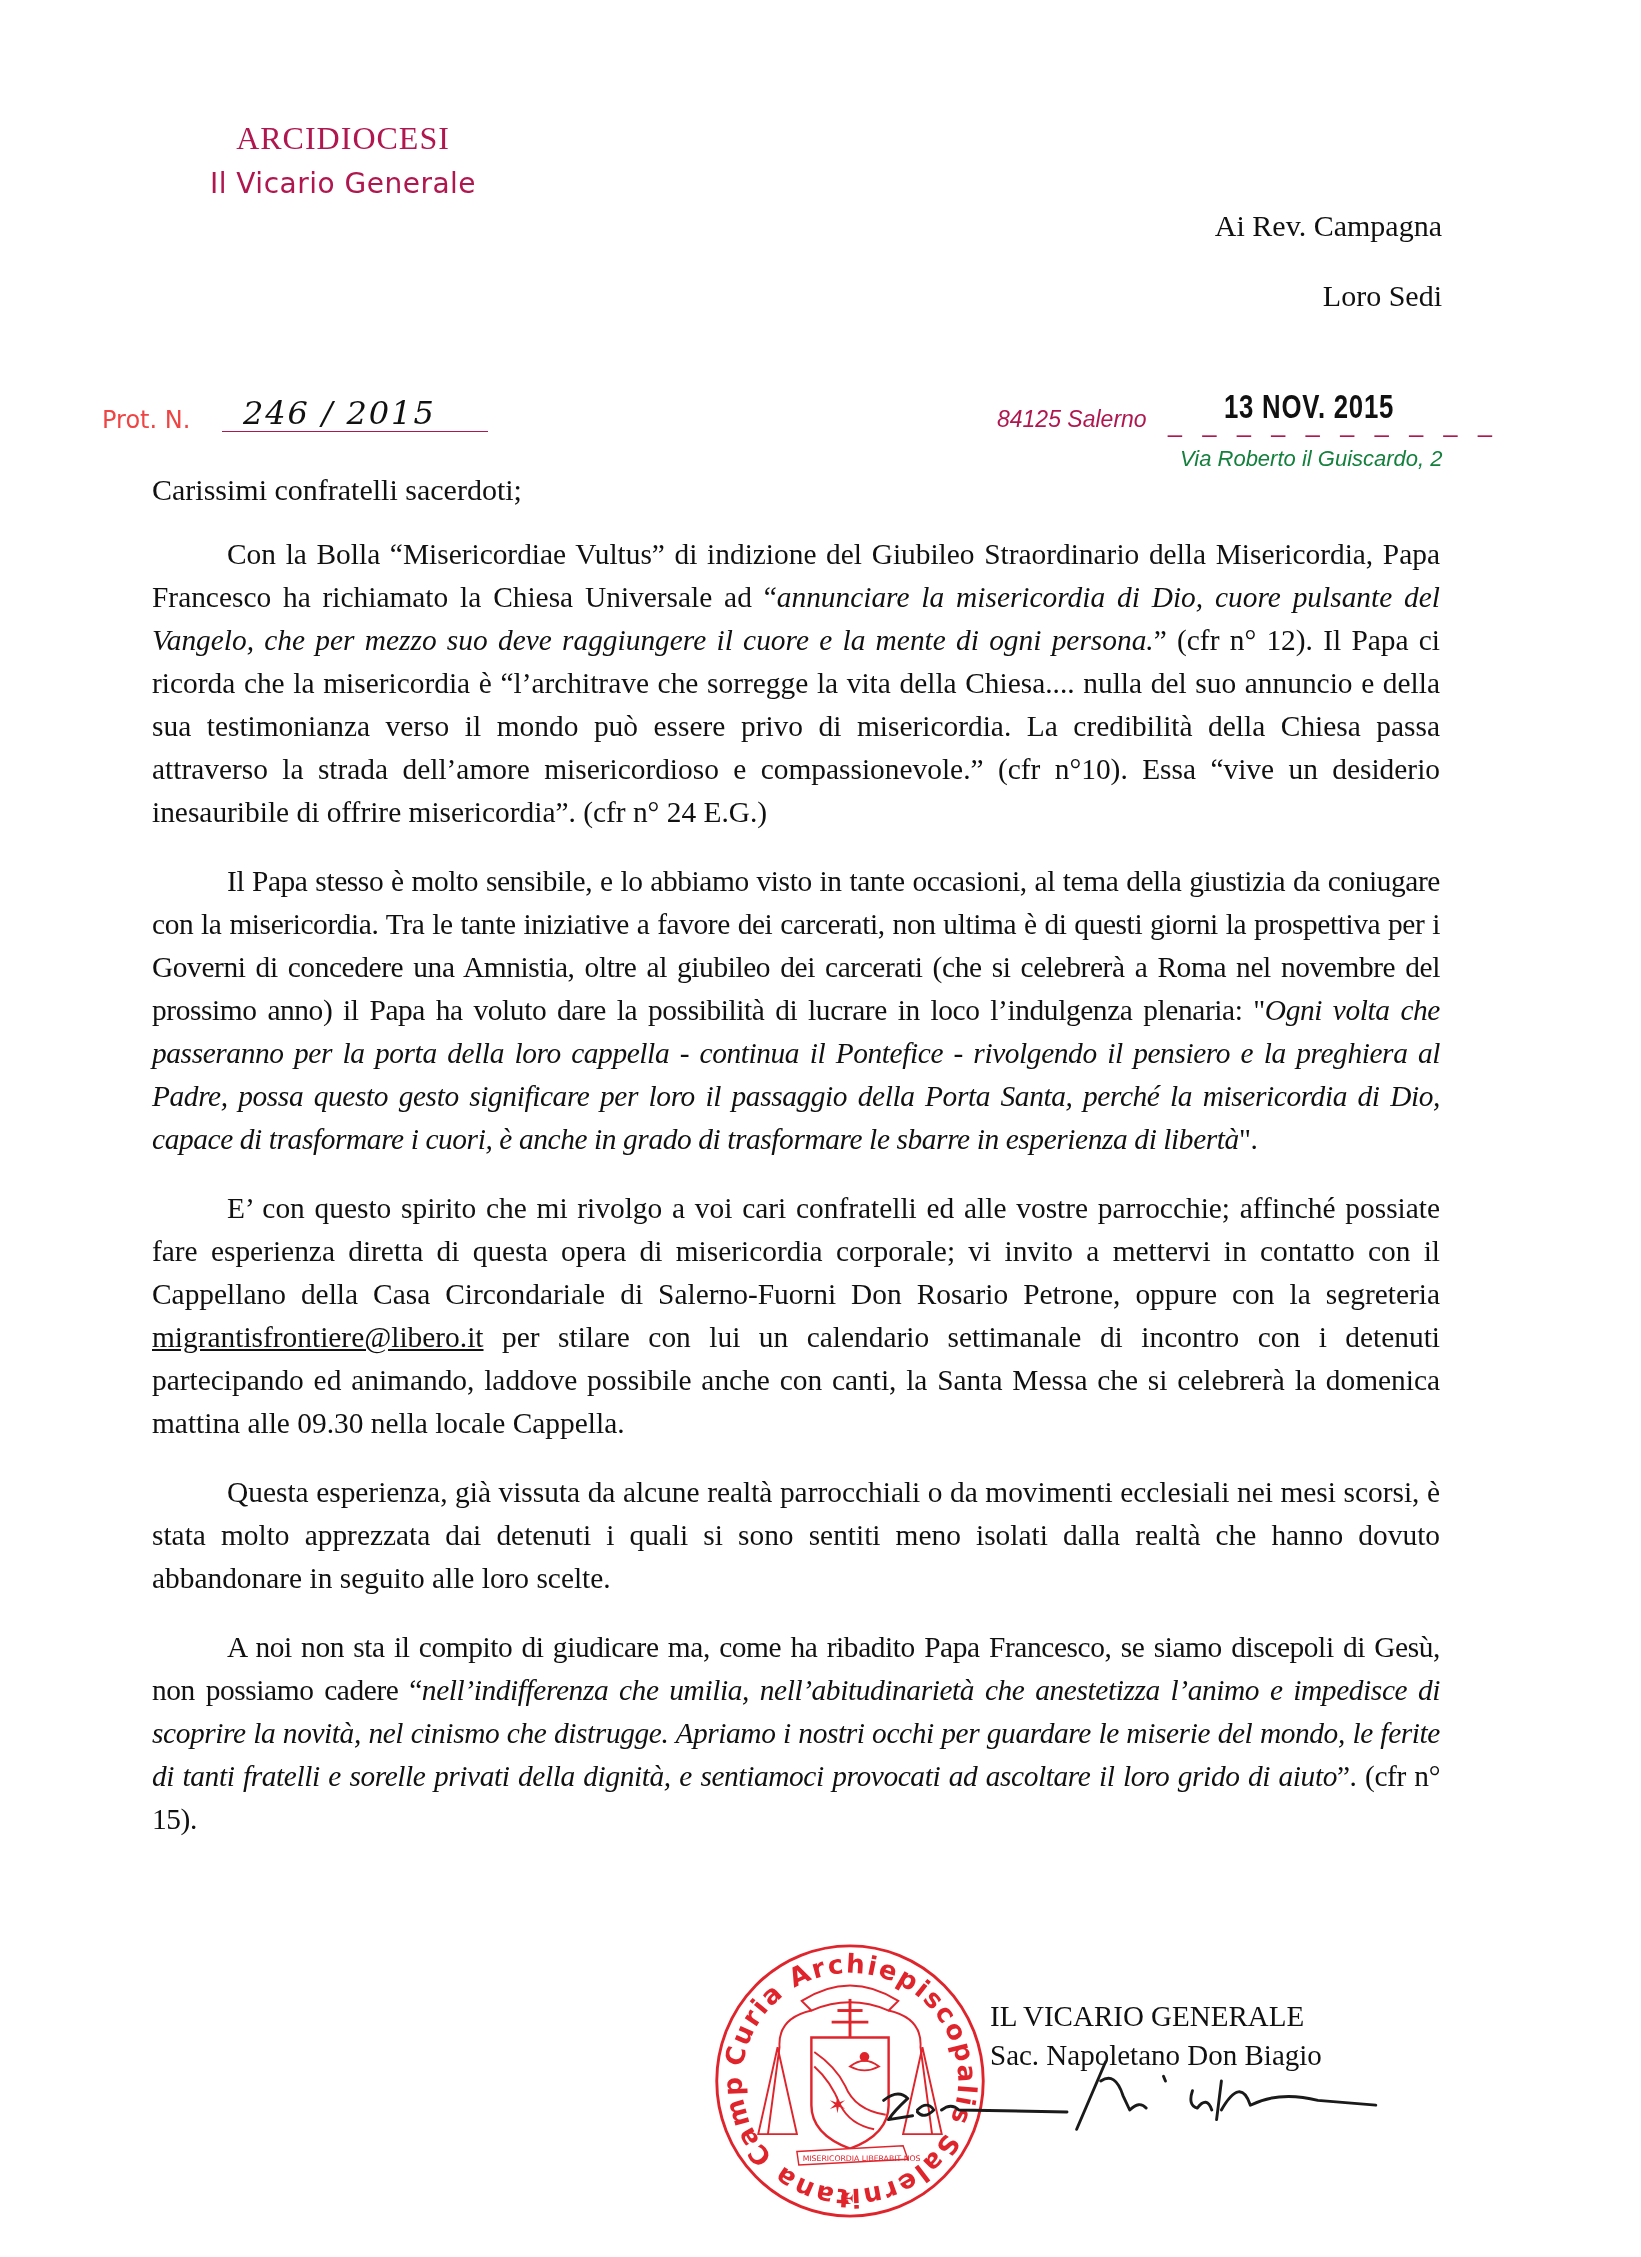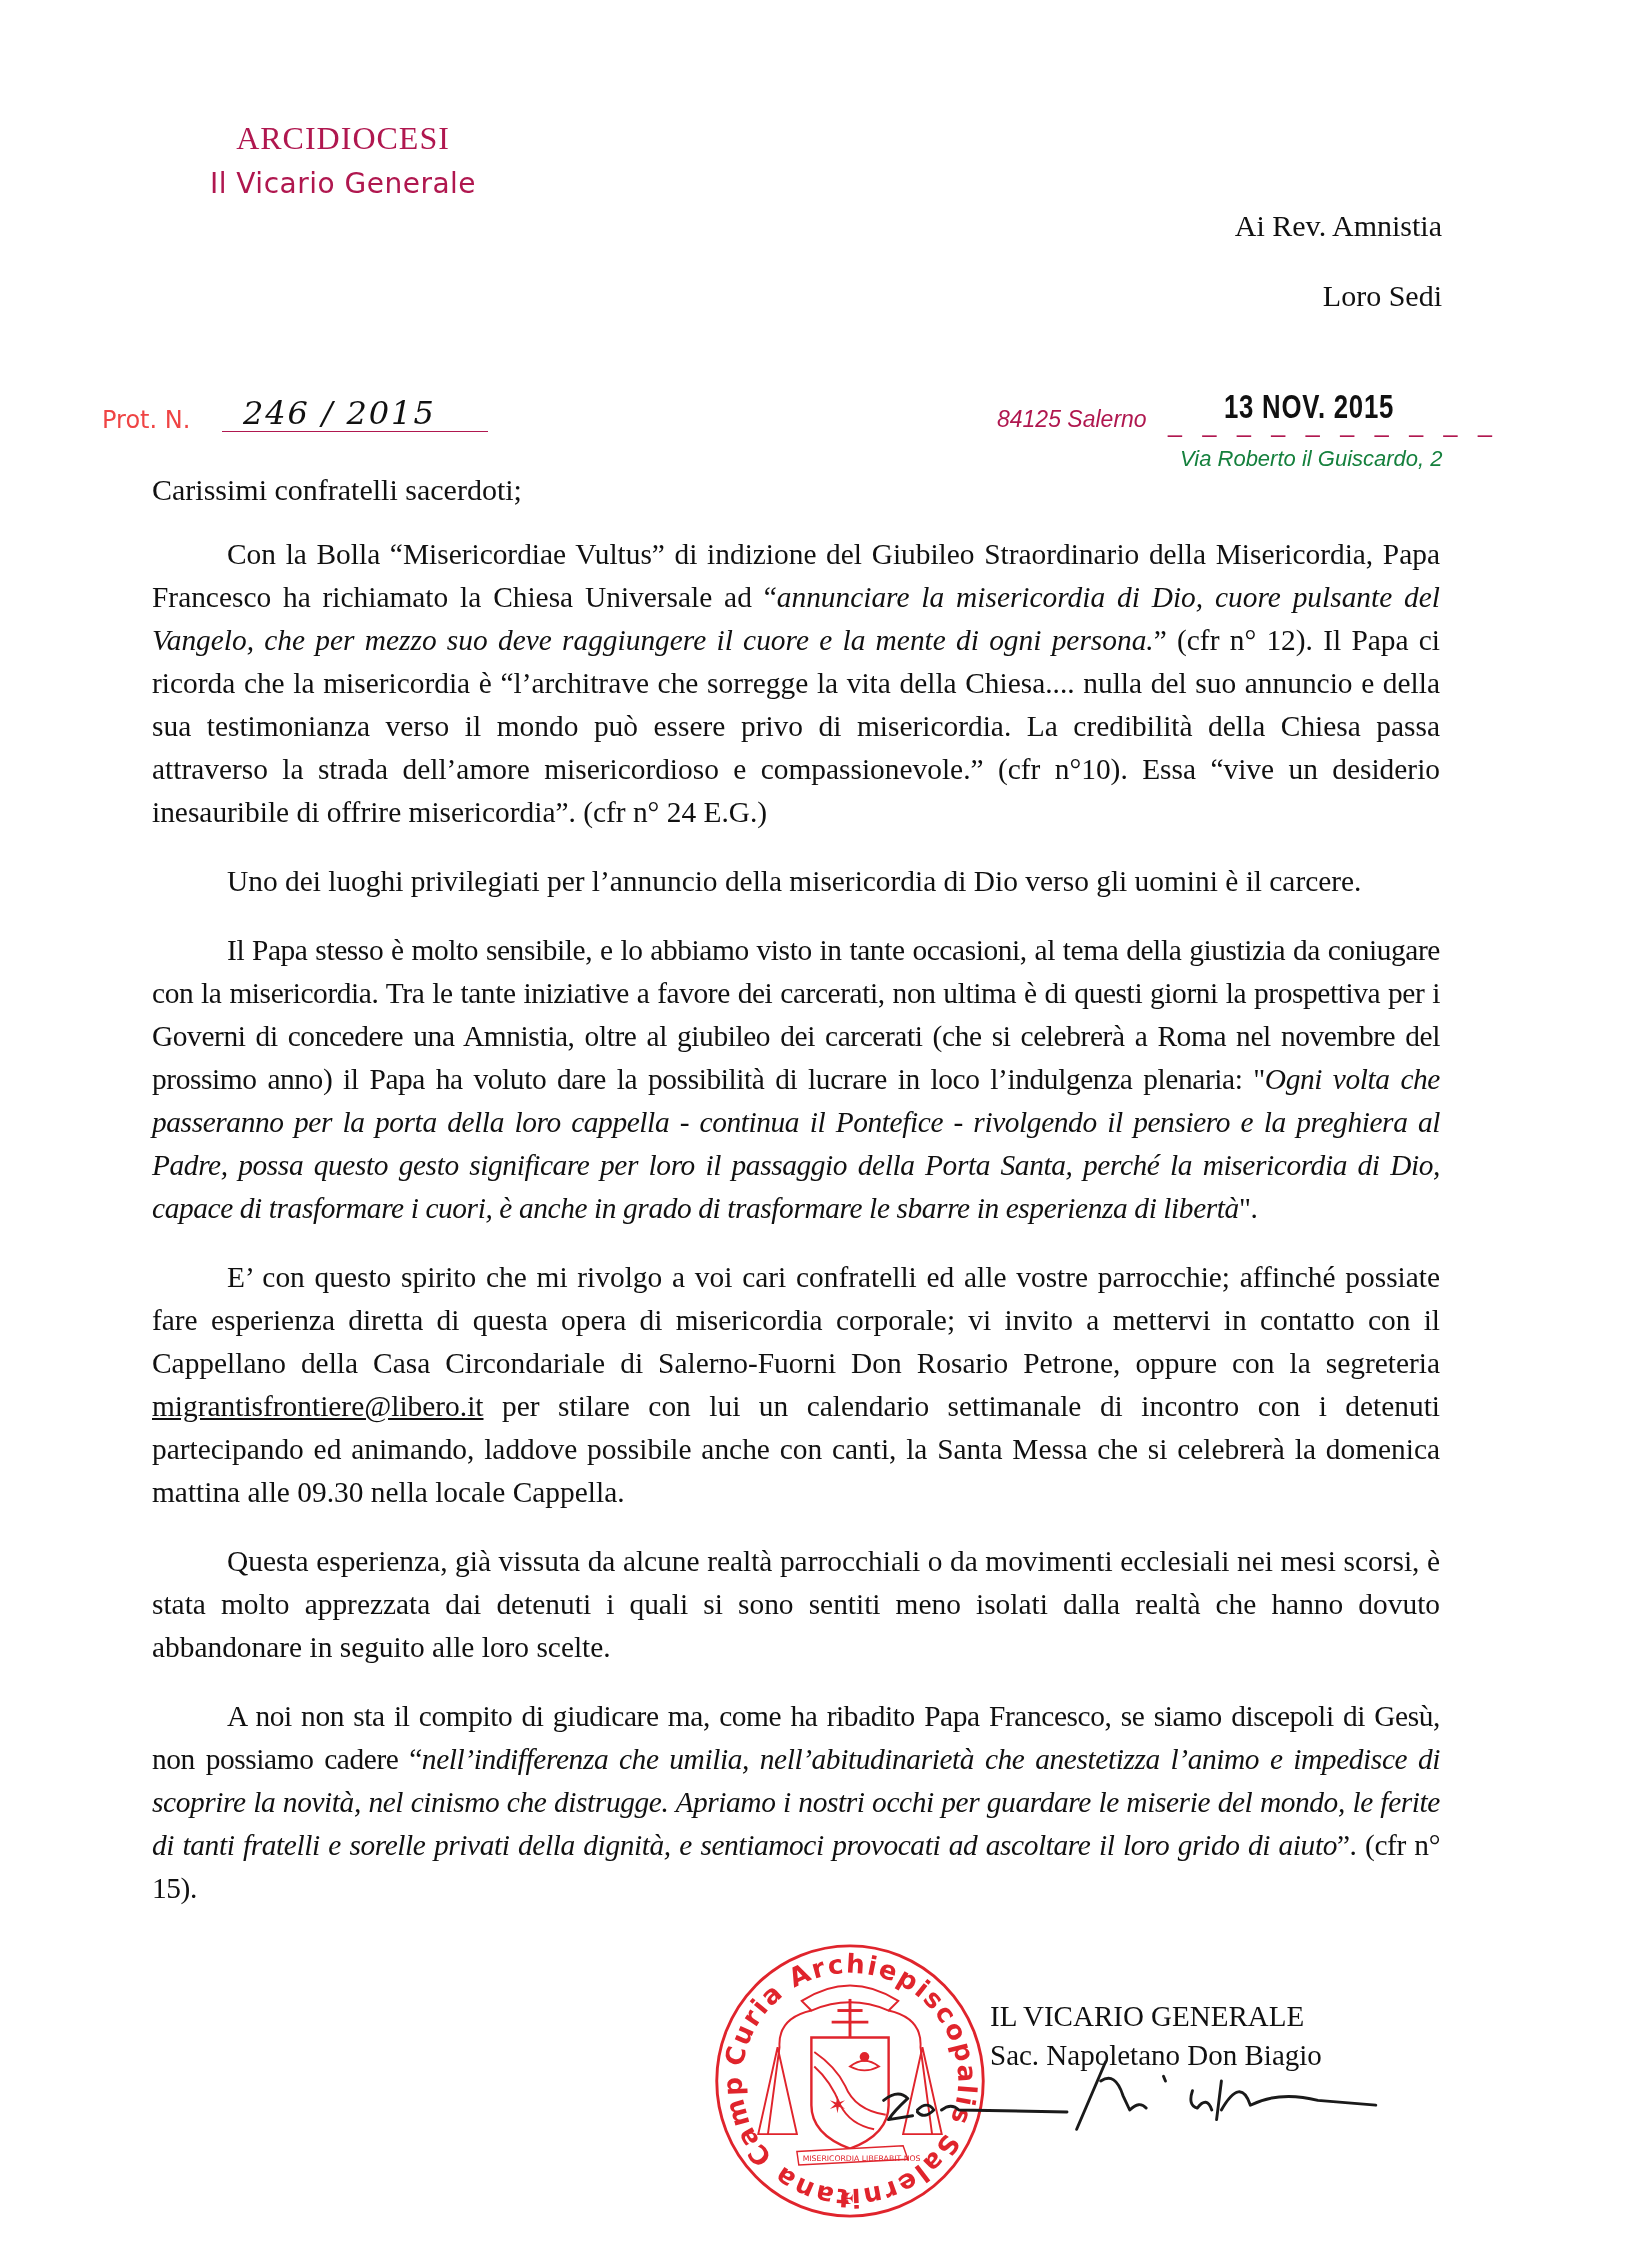--- a/index.html
+++ b/index.html
@@ -47,39 +47,38 @@
 <body>
 
 <div class="page">
 
   <div class="letterhead">
     <div class="lh-1">ARCIDIOCESI</div>
     <div class="lh-4">Il Vicario Generale</div>
   </div>
 
   <div class="recipient">
-    <div>Ai Rev. Amnistia</div>
+    <div>Ai Rev. Campagna</div>
     <div>Loro Sedi</div>
   </div>
 
   <div class="prot">Prot. N.</div>
   <div class="prot-line"></div>
   <div class="prot-val">246 / 2015</div>
 
   <div class="place">84125 Salerno</div>
   <div class="date-dashes">_ _ _ _ _ _ _ _ _ _</div>
   <div class="date-val">13 NOV. 2015</div>
   <div class="address">Via Roberto il Guiscardo, 2</div>
 
   <div class="salutation">Carissimi confratelli sacerdoti;</div>
 
   <div class="body">
     <p><span>Con la Bolla “Misericordiae Vultus” di indizione del Giubileo Straordinario della Misericordia, Papa Francesco ha richiamato la Chiesa Universale ad “</span><em>annunciare la misericordia di Dio, cuore pulsante del Vangelo, che per mezzo suo deve raggiungere il cuore e la mente di ogni persona.</em><span>” (cfr n° 12). Il Papa ci ricorda che la misericordia è “l’architrave che sorregge la vita della Chiesa.... nulla del suo annuncio e della sua testimonianza verso il mondo può essere privo di misericordia. La credibilità della Chiesa passa attraverso la strada dell’amore misericordioso e compassionevole.” (cfr n°10). Essa “vive un desiderio inesauribile di offrire misericordia”. (cfr n° 24 E.G.)</span></p>
 
-    <p>Uno dei luoghi privilegiati per l’annuncio della misericordia di Dio verso gli uomini è il carcere.</p>
 
     <p class="tight"><span>Il Papa stesso è molto sensibile, e lo abbiamo visto in tante occasioni, al tema della giustizia da coniugare con la misericordia. Tra le tante iniziative a favore dei carcerati, non ultima è di questi giorni la prospettiva per i Governi di concedere una Amnistia, oltre al giubileo dei carcerati (che si celebrerà a Roma nel novembre del prossimo anno) il Papa ha voluto dare la possibilità di lucrare in loco l’indulgenza plenaria: "</span><em>Ogni volta che passeranno per la porta della loro cappella - continua il Pontefice - rivolgendo il pensiero e la preghiera al Padre, possa questo gesto significare per loro il passaggio della Porta Santa, perché la misericordia di Dio, capace di trasformare i cuori, è anche in grado di trasformare le sbarre in esperienza di libertà</em><span>".</span></p>
 
     <p><span>E’ con questo spirito che mi rivolgo a voi cari confratelli ed alle vostre parrocchie; affinché possiate fare esperienza diretta di questa opera di misericordia corporale; vi invito a mettervi in contatto con il Cappellano della Casa Circondariale di Salerno-Fuorni Don Rosario Petrone, oppure con la segreteria </span><span class="email">migrantisfrontiere@libero.it</span><span> per stilare con lui un calendario settimanale di incontro con i detenuti partecipando ed animando, laddove possibile anche con canti, la Santa Messa che si celebrerà la domenica mattina alle 09.30 nella locale Cappella.</span></p>
 
     <p>Questa esperienza, già vissuta da alcune realtà parrocchiali o da movimenti ecclesiali nei mesi scorsi, è stata molto apprezzata dai detenuti i quali si sono sentiti meno isolati dalla realtà che hanno dovuto abbandonare in seguito alle loro scelte.</p>
 
     <p class="tight"><span>A noi non sta il compito di giudicare ma, come ha ribadito Papa Francesco, se siamo discepoli di Gesù, non possiamo cadere “</span><em>nell’indifferenza che umilia, nell’abitudinarietà che anestetizza l’animo e impedisce di scoprire la novità, nel cinismo che distrugge. Apriamo i nostri occhi per guardare le miserie del mondo, le ferite di tanti fratelli e sorelle privati della dignità, e sentiamoci provocati ad ascoltare il loro grido di aiuto</em><span>”. (cfr n° 15).</span></p>
   </div>
 

